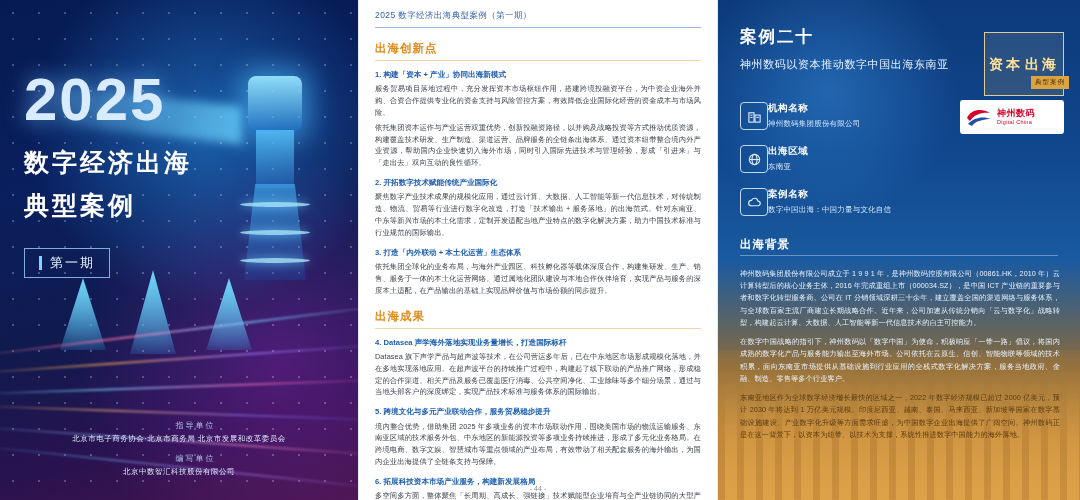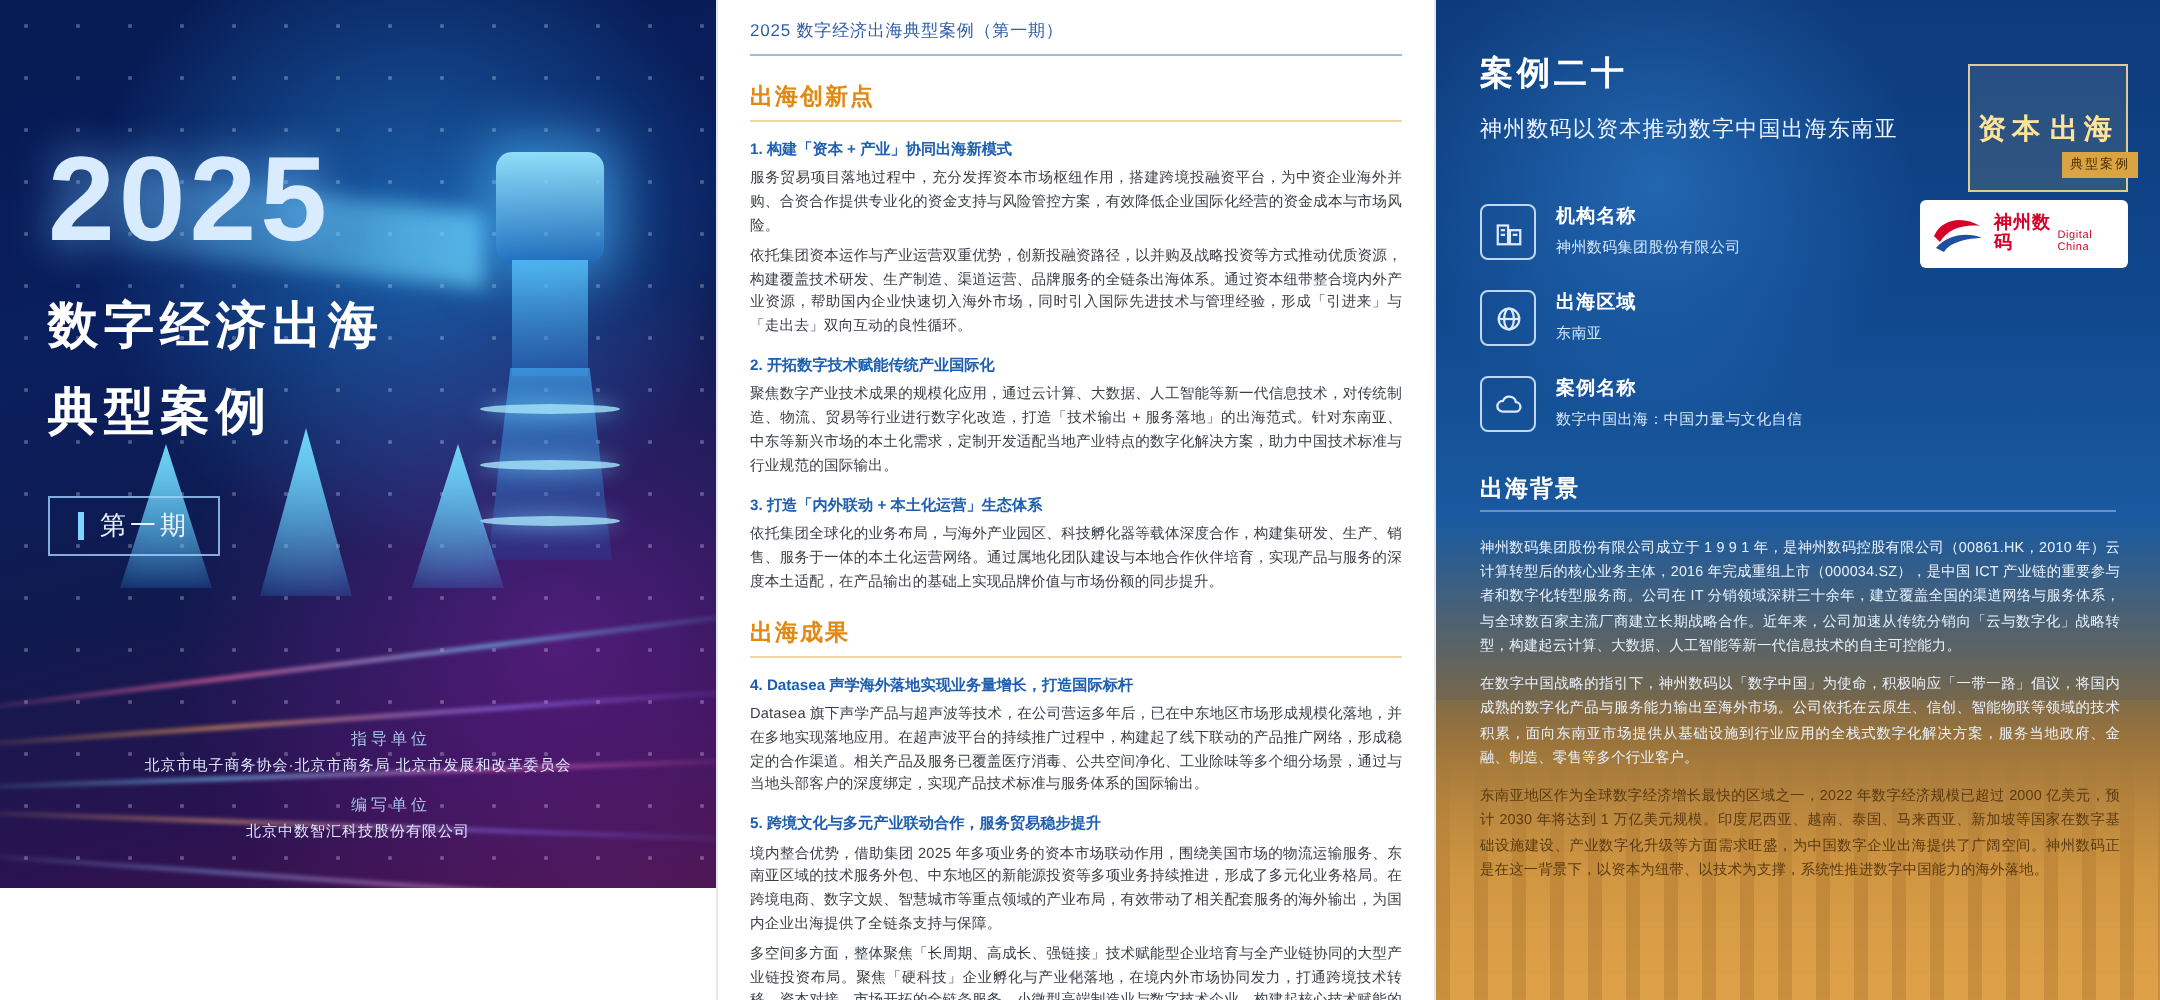--- a/index.html
+++ b/index.html
@@ -5,21 +5,21 @@
   html,body{margin:0;padding:0;}
   body{
     width:1080px;height:500px;overflow:hidden;
     font-family:"Liberation Sans","DejaVu Sans",sans-serif;
     background:#ffffff;
   }
   .page{position:relative;width:1080px;height:500px;display:flex;}
 
   
   .cover{
-    position:relative;width:358px;height:444px;flex:0 0 358px;
+    position:relative;width:358px;height:500px;flex:0 0 358px;
     background:
       radial-gradient(circle at 58% 26%, rgba(40,150,235,0.55) 0%, rgba(12,40,110,0.0) 42%),
       radial-gradient(circle at 78% 72%, rgba(150,40,180,0.40) 0%, rgba(12,24,80,0.0) 45%),
       linear-gradient(165deg,#061a52 0%,#0a1f5e 34%,#101a4e 60%,#2a1250 82%,#47154b 100%);
     overflow:hidden;
   }
   .cover .glowline{
     position:absolute;left:-30px;right:-30px;height:2px;border-radius:2px;
     filter:blur(1px);opacity:.85;
   }
@@ -132,26 +132,26 @@
   .badge .b1,.badge .b2{font-size:14px;font-weight:bold;color:#ffe39a;letter-spacing:3px;line-height:1.15;}
   .badge .b3{
     position:absolute;right:-6px;bottom:6px;background:#d9a441;color:#4a2c06;
     font-size:6.5px;padding:2px 4px;letter-spacing:1px;
   }
   .logo-card{
     position:absolute;right:16px;top:100px;z-index:4;width:104px;height:34px;background:#fff;border-radius:3px;
     display:flex;align-items:center;gap:5px;padding:0 6px;box-sizing:border-box;
   }
   .logo-mark{width:26px;height:22px;flex:0 0 26px;}
-  .logo-txt{display:flex;flex-direction:row;line-height:1.1;align-items:flex-end;}
+  .logo-txt{display:flex;flex-direction:column;line-height:1.1;}
   .logo-cn{font-size:9px;font-weight:bold;color:#d6002a;letter-spacing:.5px;}
   .logo-en{font-size:5.5px;color:#d6002a;letter-spacing:.3px;}
 
   .info-list{position:absolute;left:22px;top:102px;z-index:3;}
-  .info-row{display:flex;align-items:flex-start;gap:10px;margin-bottom:15px;}
+  .info-row{display:flex;align-items:flex-start;gap:0;margin-bottom:15px;}
   .ico{
     width:26px;height:26px;flex:0 0 26px;border:1.3px solid rgba(210,230,255,.9);border-radius:4px;
     display:flex;align-items:center;justify-content:center;
   }
   .ico svg{width:15px;height:15px;}
   .info-k{font-size:9.5px;color:#ffffff;font-weight:bold;letter-spacing:.6px;}
   .info-v{font-size:7.5px;color:#d6e6fb;margin-top:4px;letter-spacing:.2px;line-height:1.45;}
 
   .bg-title{position:absolute;left:22px;top:237px;z-index:3;color:#ffffff;font-size:11.5px;font-weight:bold;letter-spacing:1px;}
   .bg-rule{position:absolute;left:22px;top:255px;width:318px;height:1px;background:rgba(255,255,255,.35);z-index:3;}
@@ -238,20 +238,21 @@
       <div class="para-h">4. Datasea 声学海外落地实现业务量增长，打造国际标杆</div>
       <div class="para">Datasea 旗下声学产品与超声波等技术，在公司营运多年后，已在中东地区市场形成规模化落地，并在多地实现落地应用。在超声波平台的持续推广过程中，构建起了线下联动的产品推广网络，形成稳定的合作渠道。相关产品及服务已覆盖医疗消毒、公共空间净化、工业除味等多个细分场景，通过与当地头部客户的深度绑定，实现产品技术标准与服务体系的国际输出。</div>
     </div>
 
     <div>
       <div class="para-h">5. 跨境文化与多元产业联动合作，服务贸易稳步提升</div>
       <div class="para">境内整合优势，借助集团 2025 年多项业务的资本市场联动作用，围绕美国市场的物流运输服务、东南亚区域的技术服务外包、中东地区的新能源投资等多项业务持续推进，形成了多元化业务格局。在跨境电商、数字文娱、智慧城市等重点领域的产业布局，有效带动了相关配套服务的海外输出，为国内企业出海提供了全链条支持与保障。</div>
     </div>
 
     <div>
+      <div class="para-h">6. 拓展科技资本市场产业服务，构建新发展格局</div>
       <div class="para">多空间多方面，整体聚焦「长周期、高成长、强链接」技术赋能型企业培育与全产业链协同的大型产业链投资布局。聚焦「硬科技」企业孵化与产业化落地，在境内外市场协同发力，打通跨境技术转移、资本对接、市场开拓的全链条服务，小微型高端制造业与数字技术企业，构建起核心技术赋能的创新型产业集群。</div>
     </div>
 
     <div class="mid-foot">- 44 -</div>
   </div>
 
   <div class="right">
     <div class="glow"></div>
     <div class="city"></div>
 

